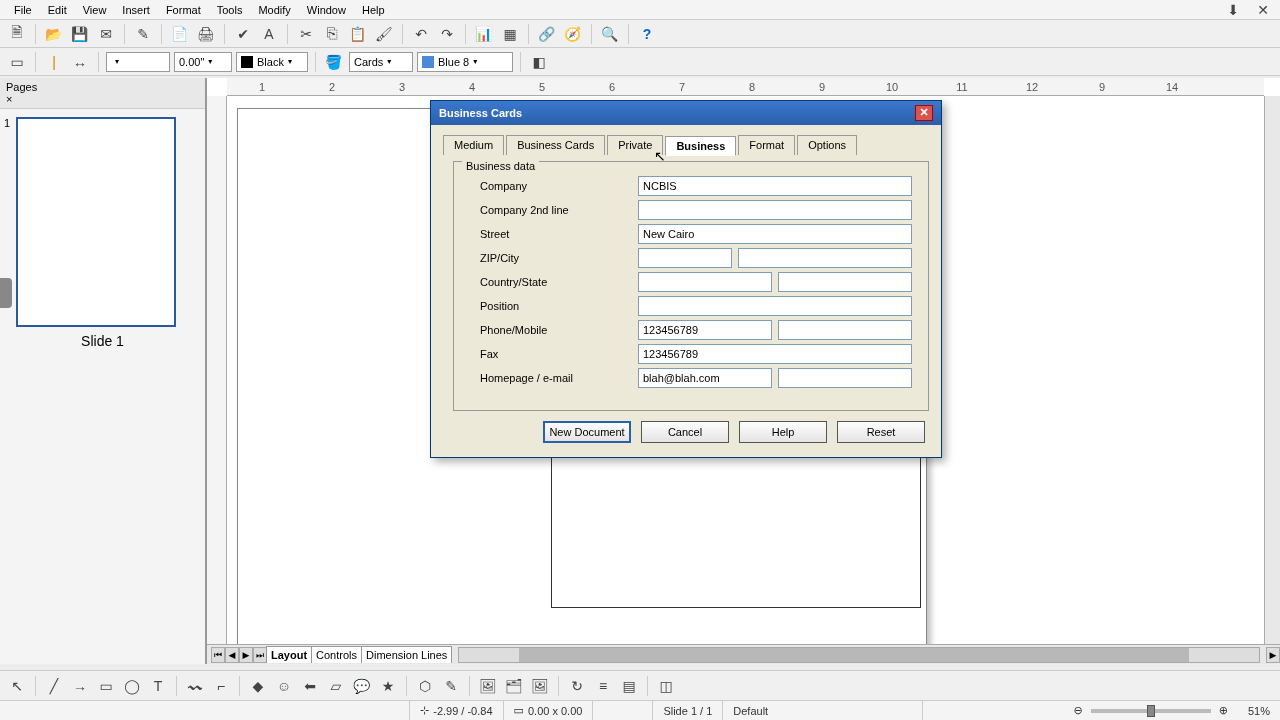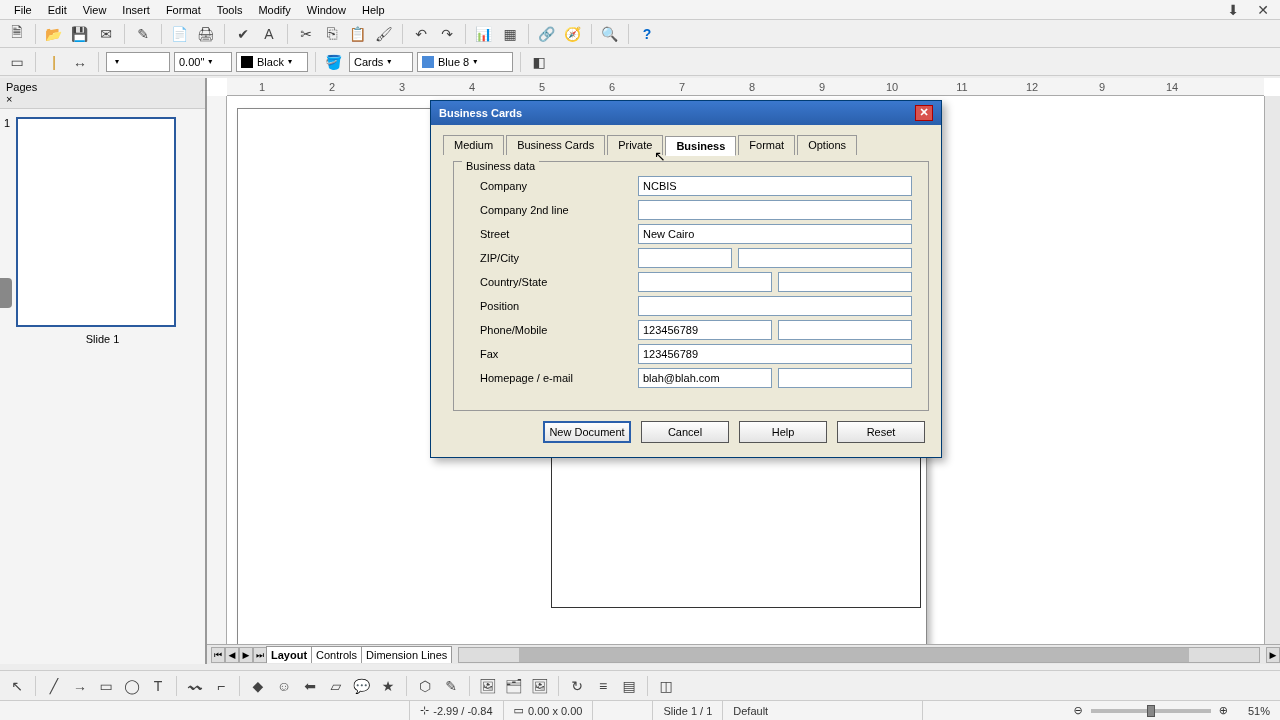--- a/index.html
+++ b/index.html
@@ -18,21 +18,21 @@
 .combo .arrow { margin-left: 4px; font-size: 8px; }
 
 
 .workspace { position: absolute; top: 78px; bottom: 56px; left: 0; right: 0; display: flex; }
 .pages-panel { width: 206px; background: #f4f4f4; border-right: 1px solid #999; position: relative; }
 .pages-header { background: #e8e8e8; padding: 3px 6px; border-bottom: 1px solid #ccc; display: flex; justify-content: space-between; flex-direction: column; }
 .pages-header .x { cursor: pointer; }
 .thumb-area { padding: 8px 16px; }
 .thumb { border: 2px solid #2a5a9e; background: #fff; width: 160px; height: 210px; position: relative; }
 .thumb-num { position: absolute; left: -12px; top: 0; font-size: 11px; }
-.thumb-label { text-align: center; margin-top: 6px; font-size: 11px; }
+.thumb-label { text-align: center; margin-top: 6px; font-size: 14px; }
 .collapse-grip { position: absolute; left: 0; top: 200px; width: 12px; height: 30px; background: #888; border-radius: 0 4px 4px 0; }
 
 .canvas-area { flex: 1; background: #fff; position: relative; border-left: 1px solid #999; }
 .ruler-h { position: absolute; top: 0; left: 20px; right: 16px; height: 18px; background: #f4f4f4; border-bottom: 1px solid #aaa; font-size: 9px; color: #555; overflow: hidden; white-space: nowrap; display: flex; align-items: center; }
 .ruler-h span { display: inline-block; width: 70px; text-align: center; }
 .ruler-v { position: absolute; top: 18px; left: 0; bottom: 20px; width: 20px; background: #f4f4f4; border-right: 1px solid #aaa; }
 .paper { position: absolute; left: 30px; top: 30px; width: 690px; height: 540px; background: #fff; border: 1px solid #888; box-shadow: 4px 4px 6px rgba(0,0,0,.25); }
 .inner-box { position: absolute; left: 344px; top: 370px; width: 370px; height: 160px; border: 1px solid #333; background: #fff; }
 .vscroll { position: absolute; right: 0; top: 18px; bottom: 20px; width: 16px; background: #e8e8e8; border-left: 1px solid #aaa; }
 .hscroll-row { position: absolute; bottom: 0; left: 0; right: 0; height: 20px; background: #e8e8e8; border-top: 1px solid #aaa; display: flex; align-items: center; }

